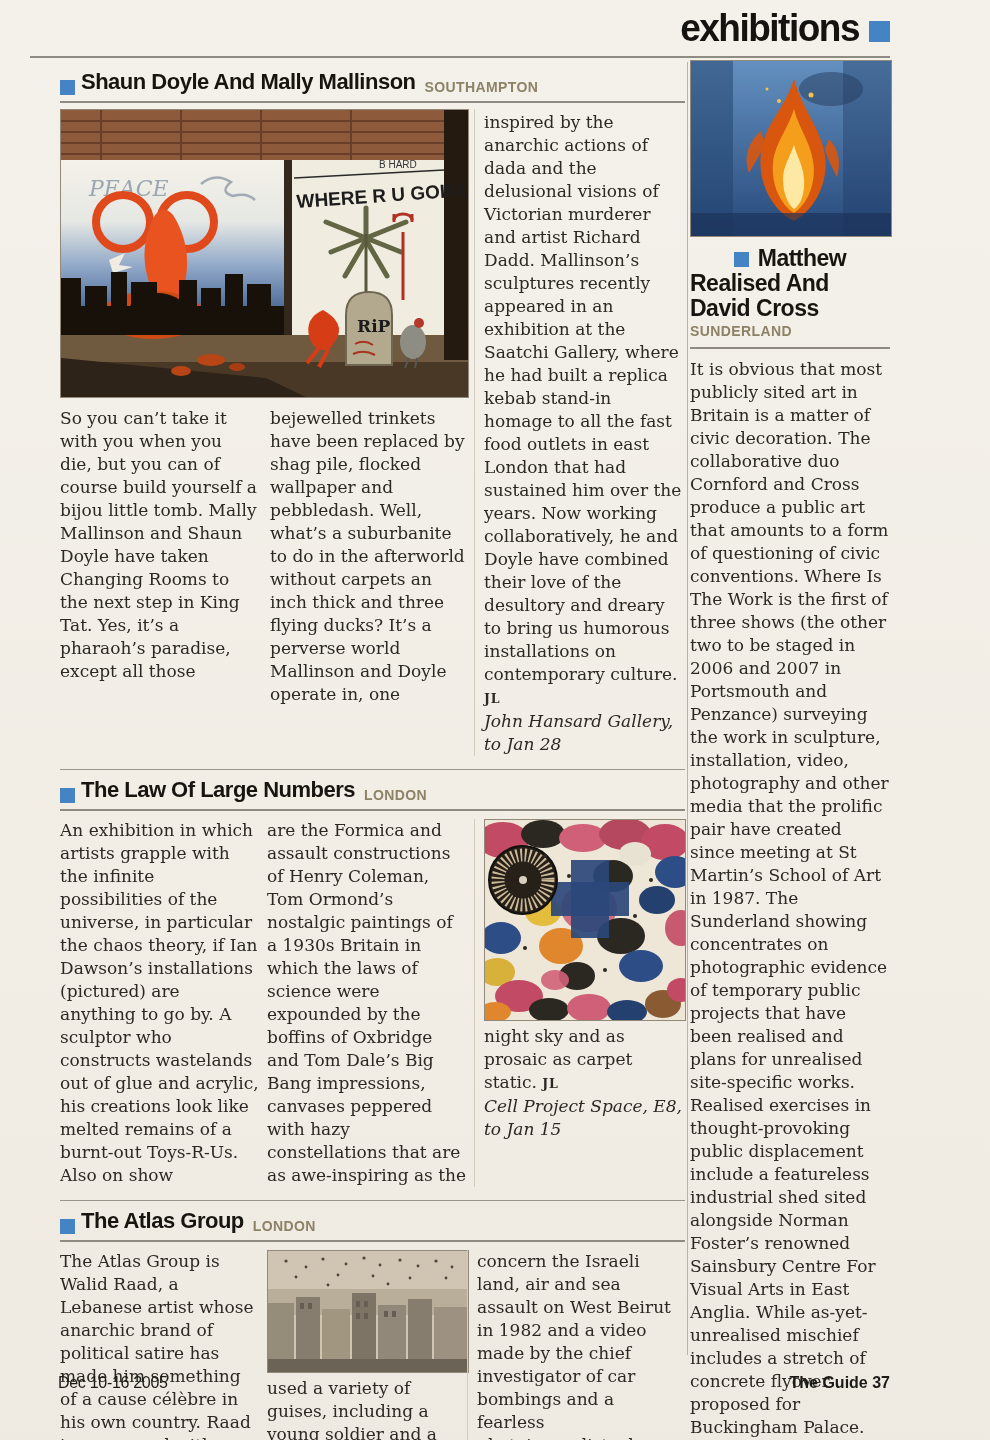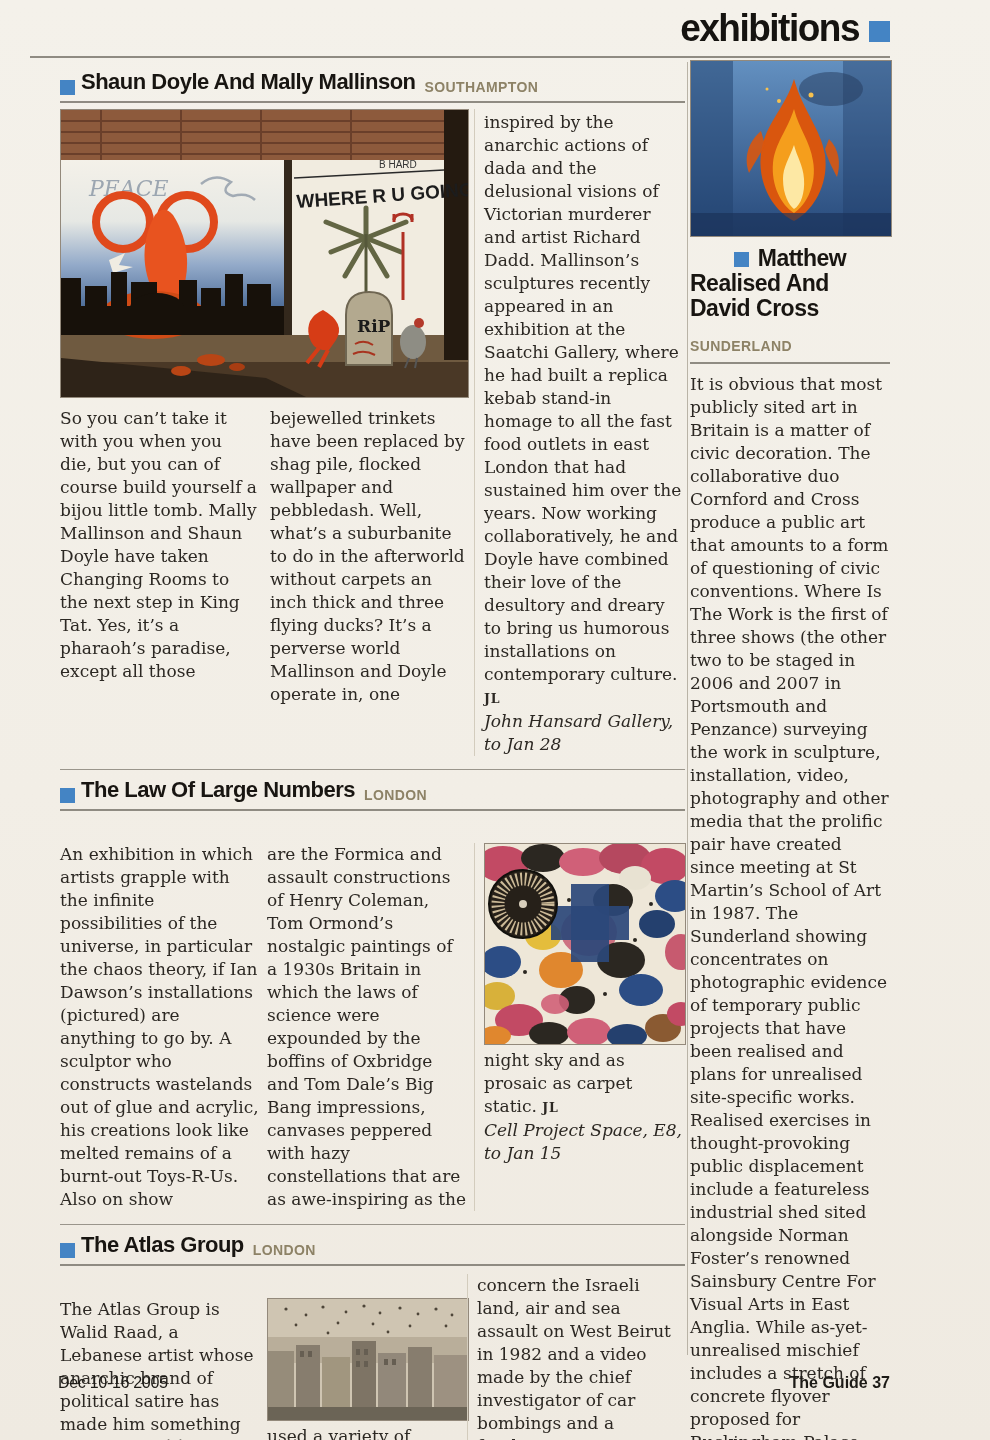--- a/index.html
+++ b/index.html
@@ -28,33 +28,33 @@
   .coltext{margin:0;font-size:17px;line-height:23px;text-align:left;}
   .credit{margin:0;font-size:17px;line-height:23px;font-style:italic;}
   .initials{font-size:12.5px;font-weight:bold;letter-spacing:0.8px;}
   .photo{display:block;border:1px solid #93897b;background:#ddd8cc;}
   .s1-body{display:flex;padding-top:6px;}
   .s1-left{width:407px;}
   .cols2{display:flex;justify-content:space-between;margin-top:9px;}
   .cols2 .coltext{width:197px;}
   .col3{width:200px;margin-left:7px;border-left:1px solid #d3ccbd;padding-left:9px;padding-top:2px;}
   .row3{display:flex;padding-top:8px;}
-  .col{width:200px;margin-top:24px;}
+  .col{width:200px;}
   .col+.col{margin-left:7px;}
   .colsep{border-left:1px solid #d3ccbd;padding-left:9px;width:200px;}
   .imgtopgap{margin-top:4px;}
   
   .sidebar{position:absolute;left:690px;top:60px;width:200px;}
   .sb-header{margin-top:9px;}
   .sb-title-line{font-family:"Liberation Sans",sans-serif;font-weight:bold;font-size:23px;
         line-height:25px;letter-spacing:-0.5px;color:#181511;justify-content:center;}
   .sb-first{display:flex;align-items:center;gap:9px;}
   .sb-first .sq-md{margin-top:2px;}
   .sb-loc{font-family:"Liberation Sans",sans-serif;font-weight:bold;font-size:14px;
-        color:var(--loc,#8d8266);letter-spacing:0.4px;margin-top:17px;}
+        color:var(--loc,#8d8266);letter-spacing:0.4px;margin-top:2px;}
   .sb-rule{height:2px;background:#8f8b82;margin:8px 0 9px;}
   
   .footer-date{position:absolute;left:58px;top:1374px;font-family:"Liberation Sans",sans-serif;
         font-weight:normal;font-size:16px;letter-spacing:-0.3px;color:#1c1a16;}
   .footer-page{position:absolute;right:100px;top:1374px;font-family:"Liberation Sans",sans-serif;
         font-weight:bold;font-size:16px;color:#1c1a16;}
 </style>
 </head>
 <body>
 

